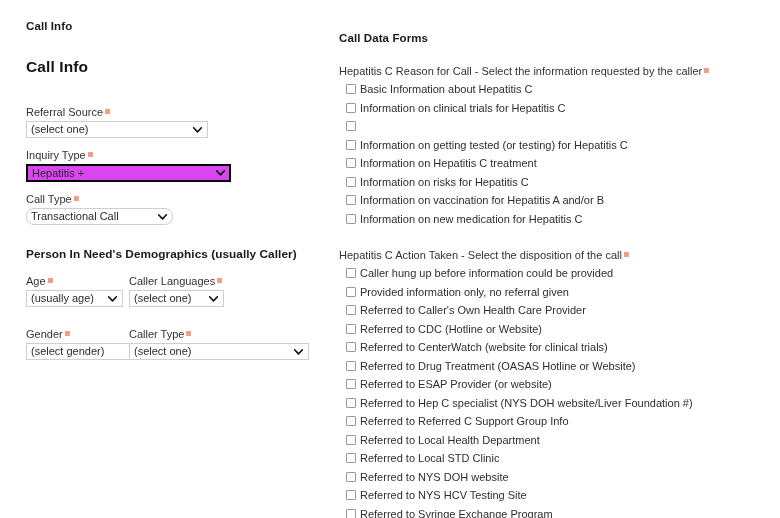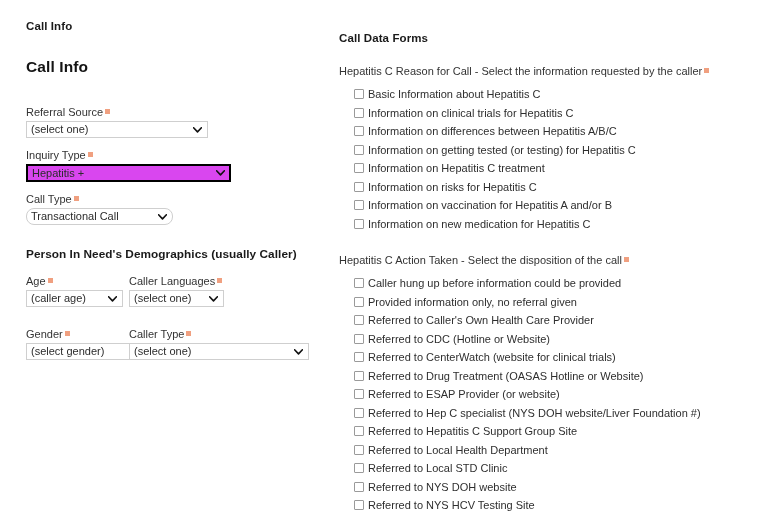--- a/index.html
+++ b/index.html
@@ -142,21 +142,21 @@
 
   
   .group-heading {
     font-size: 11px;
     color: #333333;
     margin: 0 0 3px 0;
     line-height: 14px;
   }
   .group-heading.second { margin-top: 19px; }
 
-  .cb-list { margin: 8px; padding: 0; list-style: none; }
+  .cb-list { margin: 0; padding: 0; list-style: none; }
   .cb-row {
     display: flex;
     align-items: flex-start;
     height: 18.5px;
   }
   .cb-box {
     box-sizing: border-box;
     width: 10px;
     height: 10px;
     flex: 0 0 10px;
@@ -199,21 +199,21 @@
                 <path d="M0.6 0.8 L4.5 4.9 L8.4 0.8" fill="none" stroke="#111111" stroke-width="1.6" stroke-linecap="round" stroke-linejoin="round"></path>
               </svg>
             </span></div></div>
       </div>
 
     <div class="section-title">Person In Need's Demographics (usually Caller)</div>
 
     <div id="demo-fields">
         <div class="demo-row">
           <div class="demo-col-a">
-            <div class="field"><span class="field-label"><span>Age</span><span class="req"></span></span><div class="sel w-age"><span>(caller age)</span><span class="chev">
+            <div class="field"><span class="field-label"><span>Age</span><span class="req"></span></span><div class="sel w-age"><span>(usually age)</span><span class="chev">
                   <svg width="9" height="6" viewBox="0 0 9 6" aria-hidden="true">
                     <path d="M0.6 0.8 L4.5 4.9 L8.4 0.8" fill="none" stroke="#111111" stroke-width="1.6" stroke-linecap="round" stroke-linejoin="round"></path>
                   </svg>
                 </span></div></div>
           </div>
           <div class="demo-col-b">
             <div class="field"><span class="field-label"><span>Caller Languages</span><span class="req"></span></span><div class="sel w-lang"><span>(select one)</span><span class="chev">
                   <svg width="9" height="6" viewBox="0 0 9 6" aria-hidden="true">
                     <path d="M0.6 0.8 L4.5 4.9 L8.4 0.8" fill="none" stroke="#111111" stroke-width="1.6" stroke-linecap="round" stroke-linejoin="round"></path>
                   </svg>
@@ -250,21 +250,20 @@
           <li class="cb-row">
             <span class="cb-box"></span>
             <span class="cb-label">Basic Information about Hepatitis C</span>
           </li>
           <li class="cb-row">
             <span class="cb-box"></span>
             <span class="cb-label">Information on clinical trials for Hepatitis C</span>
           </li>
           <li class="cb-row">
             <span class="cb-box"></span>
-            <span class="cb-label">Information on differences between Hepatitis A/B/C</span>
           </li>
           <li class="cb-row">
             <span class="cb-box"></span>
             <span class="cb-label">Information on getting tested (or testing) for Hepatitis C</span>
           </li>
           <li class="cb-row">
             <span class="cb-box"></span>
             <span class="cb-label">Information on Hepatitis C treatment</span>
           </li>
           <li class="cb-row">
@@ -309,21 +308,21 @@
           <li class="cb-row">
             <span class="cb-box"></span>
             <span class="cb-label">Referred to ESAP Provider (or website)</span>
           </li>
           <li class="cb-row">
             <span class="cb-box"></span>
             <span class="cb-label">Referred to Hep C specialist (NYS DOH website/Liver Foundation #)</span>
           </li>
           <li class="cb-row">
             <span class="cb-box"></span>
-            <span class="cb-label">Referred to Hepatitis C Support Group Site</span>
+            <span class="cb-label">Referred to Referred C Support Group Info</span>
           </li>
           <li class="cb-row">
             <span class="cb-box"></span>
             <span class="cb-label">Referred to Local Health Department</span>
           </li>
           <li class="cb-row">
             <span class="cb-box"></span>
             <span class="cb-label">Referred to Local STD Clinic</span>
           </li>
           <li class="cb-row">

